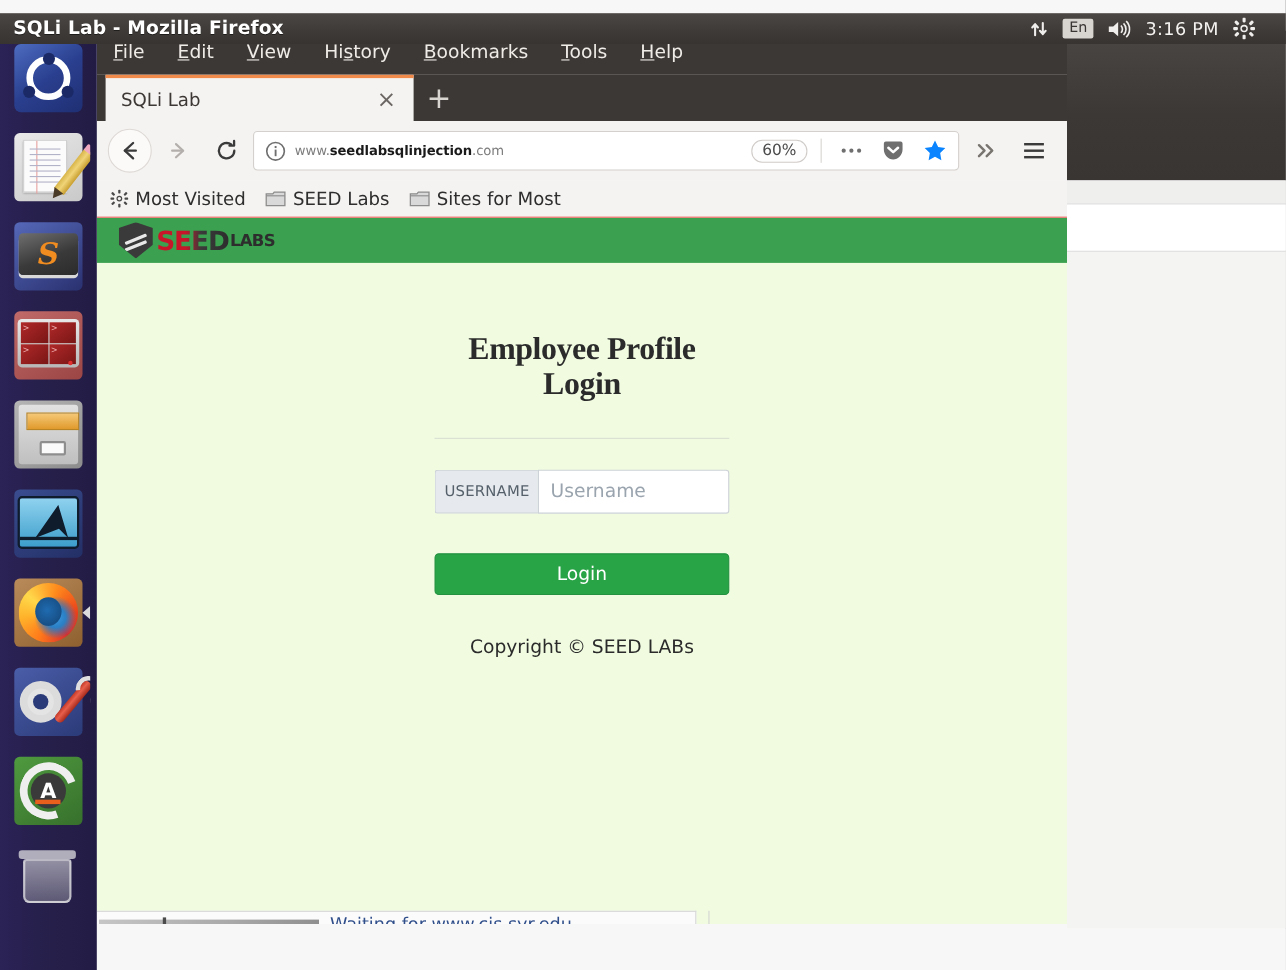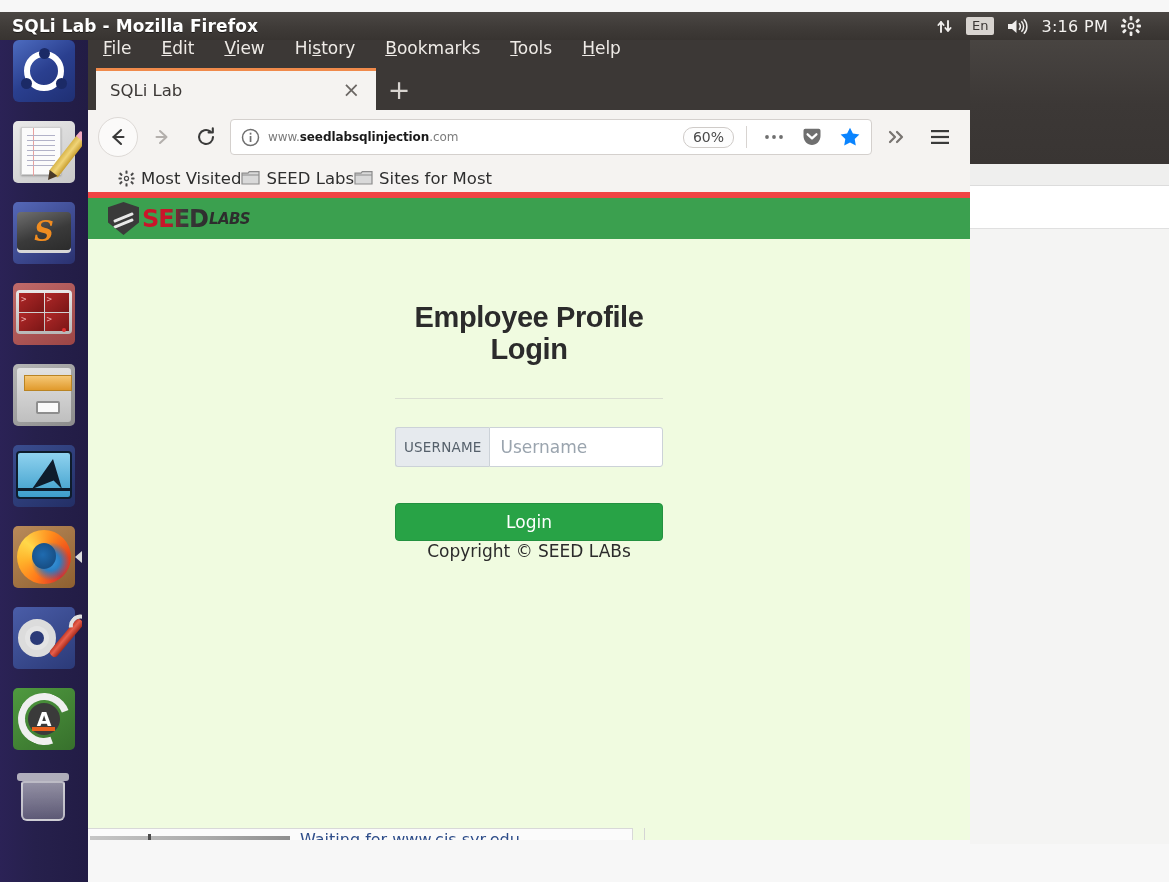--- a/index.html
+++ b/index.html
@@ -239,22 +239,22 @@
   }
   .url-text b { font-weight: bold; color: #1a1a1a; }
   .url-text span.dim { color: #7c7c7c; }
   .zoom-badge {
     border: 1px solid #cfcbc8; border-radius: 10px; padding: 1px 9px 2px 9px;
     font-size: 14px; color: #4a4a4a; background:#fdfdfd;
   }
   .url-sep { width:1px; height:22px; background:#d8d4d1; margin:0 4px; }
   .icon-btn { width: 30px; height: 30px; display:flex; align-items:center; justify-content:center; }
   .ffx-bookmarks {
-    height: 34px; background: #f5f3f1; display: flex; align-items: center; padding-left: 30px; gap: 0;
-    border-bottom: 6px solid #ef4444;
+    height: 34px; background: #f5f3f1; display: flex; align-items: center; padding-left: 12px; gap: 18px;
+    border-bottom: 1px solid #ef4444;
   }
   .bm { display: flex; align-items: center; gap: 6px; color: #2e2e2e; font-size: 16.5px; }
 
   
   .page {
     position: relative; height: 642px; background: #f0fbe0; overflow: hidden;
   }
   .seed-header {
     height: 41px; background: #3ba04f; display: flex; padding-left: 20px;
   }
@@ -268,27 +268,27 @@
   }
   .logo-shield:before { left:5px; top:14px; width:21px; height:3px; transform: rotate(-22deg); }
   .logo-shield:after  { left:5px; top:20px; width:21px; height:3px; transform: rotate(-22deg); }
   .logo-seed {
     font-family: "DejaVu Sans", sans-serif; font-weight: bold; font-size: 24px; letter-spacing: -1px;
     background: linear-gradient(90deg, #c9152a 0%, #c9152a 40%, #3a3a3a 62%, #2d2d2d 100%);
     -webkit-background-clip: text; background-clip: text; color: transparent;
   }
   .logo-labs {
     font-family: "DejaVu Sans", sans-serif; font-weight: bold; font-size: 15px; color: #2d2d2d;
-    letter-spacing: -.6px; margin-left: -2px; font-style: italic;
+    letter-spacing: -.6px; margin-left: -2px;
   }
 
   .login-wrap { width: 100%; padding-top: 62px; display:flex; flex-direction:column; align-items:center; }
   .login-box { width: 268px; }
   .login-title {
-    font-family: Liberation Sans, sans-serif; font-weight: bold; font-size: 29px; color: #2b2b2b;
+    font-family: Liberation Serif, serif; font-weight: bold; font-size: 29px; color: #2b2b2b;
     text-align: center; line-height: 1.12; letter-spacing: -.4px;
   }
   .login-hr { height: 1px; background: #dadfd2; margin: 32px 0 28px 0; }
   .input-group { display: flex; margin-bottom: 12px; }
   .input-addon {
     background: #e6eaee; border: 1px solid #ccd2d8; border-right: none; color: #55606b;
     font-size: 13.5px; letter-spacing: .2px; padding: 0 8px; height: 40px;
     display:flex; align-items:center; border-radius: 3px 0 0 3px;
   }
   .input-field {
@@ -296,21 +296,21 @@
     border-radius: 0 3px 3px 0; padding: 0 10px; font-size: 17px; color: #2b2b2b;
     font-family: "DejaVu Sans", sans-serif; outline: none; min-width: 0;
   }
   .input-field::placeholder { color: #9aa4ae; }
   .login-btn {
     width: 100%; height: 38px; margin-top: 24px; background: #28a346; border: 1px solid #239140;
     color: #ffffff; font-size: 17px; border-radius: 4px; cursor: pointer;
     font-family: "DejaVu Sans", sans-serif;
   }
   .copyright {
-    text-align: center; font-size: 17px; color: #2b2b2b;
+    text-align: center; margin-top: 38px; font-size: 17px; color: #2b2b2b;
   }
 
   
   .status-strip {
     position: absolute; left: 0; bottom: 0; width: 882px; height: 20px;
     background: #f0fbe0; overflow: hidden;
   }
   .status-inner {
     position: absolute; left: 0; top: 8px; width: 545px; height: 22px;
     background: #fbfbfb; border-top: 1px solid #d8d8d8; border-right: 1px solid #d8d8d8;

